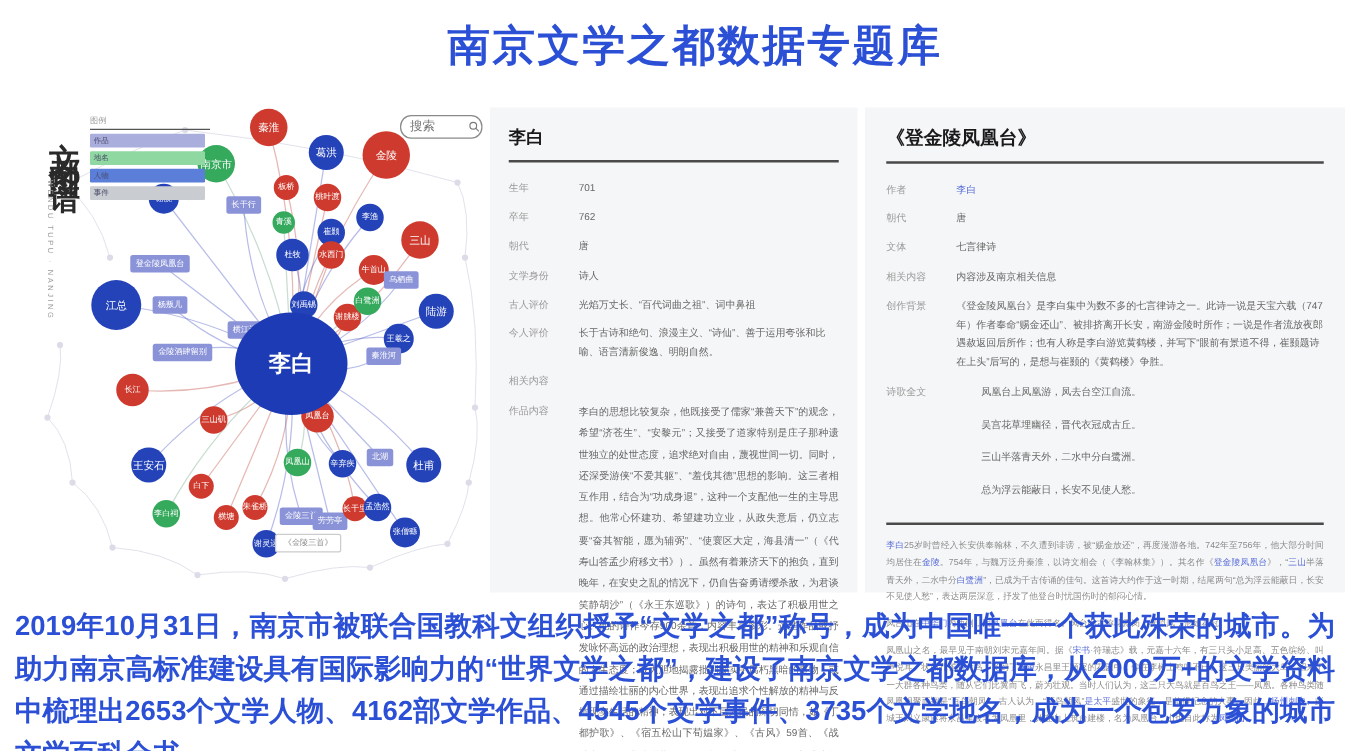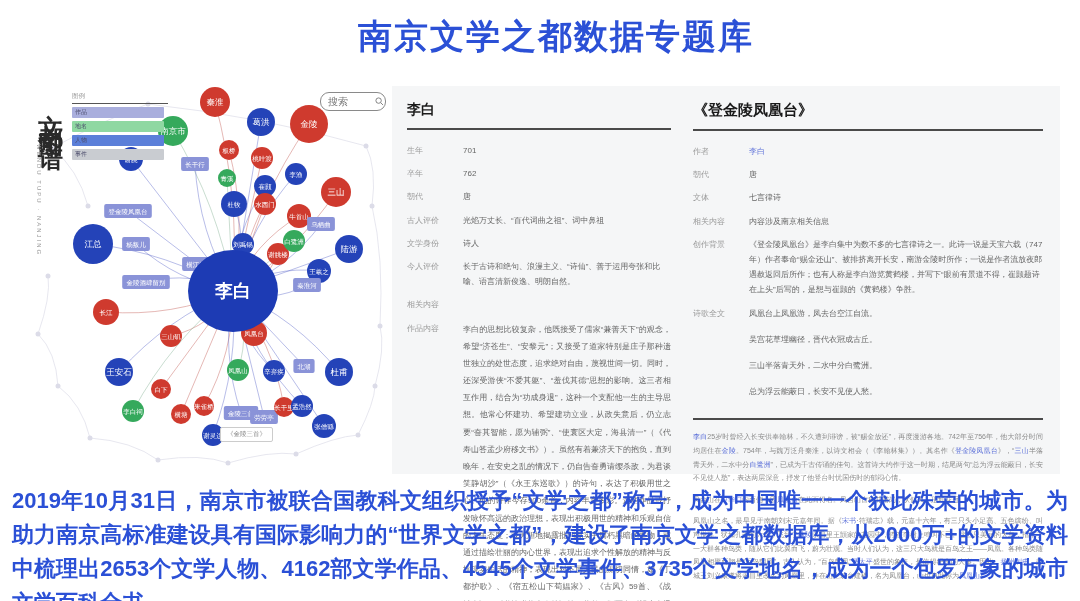--- a/index.html
+++ b/index.html
@@ -22,31 +22,31 @@
   .search-box{position:absolute;right:4px;top:6px;width:64px;height:17px;border:1px solid #8a8a8a;
     border-radius:9px;background:#fff;display:flex;align-items:center;z-index:6;}
   .search-box input{border:none;outline:none;background:transparent;width:44px;font-size:10px;
     color:#666;padding-left:7px;font-family:inherit;}
   .search-icon{width:9px;height:9px;margin-left:1px;display:block;}
   .graph-tooltip{position:absolute;left:192px;top:341px;background:#fff;border:1px solid #ccc;
     border-radius:2px;font-size:6.5px;color:#888;padding:2px 6px;z-index:6;}
   
   .panel{position:absolute;top:86px;height:388px;background:#f5f6f7;box-sizing:border-box;}
   .panel-mid{left:392px;width:294px;padding:13px 15px;}
-  .panel-right{left:676px;width:384px;padding:13px 17px;}
+  .panel-right{left:692px;width:384px;padding:13px 17px;}
   .panel-title{font-size:14px;font-weight:700;color:#1a1a1a;margin:2px 0 9px 0;}
   .panel-right .panel-title{font-size:15px;}
   .rule{height:2px;background:#4a4a4a;margin-bottom:13px;}
   .rule2{height:2px;background:#4a4a4a;margin:8px 0 10px 0;}
   .row{display:flex;margin-bottom:8px;}
   .row-label{flex:0 0 56px;font-size:8px;color:#9a9a9a;line-height:1.9;}
   .row-value{flex:1;font-size:8px;color:#666;line-height:1.9;}
   .works .row-value{line-height:2.15;text-align:justify;}
   .blue-link{color:#5b6fd8;cursor:pointer;}
-  .poem-line{margin-bottom:11px;}
+  .poem-line{margin-bottom:11px;margin-left:20px;}
   .notes p{font-size:7px;color:#8b8b8b;line-height:1.95;margin:0 0 8px 0;text-align:justify;}
   
   .caption{position:absolute;left:12px;right:12px;top:484px;}
   .caption p{margin:0;font-size:22px;font-weight:700;color:#2b50d6;line-height:1.55;text-align:justify;}
 </style>
 </head>
 <body>
 
 <div class="stage">
 
@@ -354,26 +354,26 @@
         </div>
         <div class="row">
           <div class="row-label">卒年</div>
           <div class="row-value">762</div>
         </div>
         <div class="row">
           <div class="row-label">朝代</div>
           <div class="row-value">唐</div>
         </div>
         <div class="row">
+          <div class="row-label">文学身份</div>
+          <div class="row-value">诗人</div>
+        </div>
+        <div class="row">
           <div class="row-label">古人评价</div>
           <div class="row-value">光焰万丈长、“百代词曲之祖”、词中鼻祖</div>
-        </div>
-        <div class="row">
-          <div class="row-label">文学身份</div>
-          <div class="row-value">诗人</div>
         </div>
         <div class="row">
           <div class="row-label">今人评价</div>
           <div class="row-value">长于古诗和绝句、浪漫主义、“诗仙”、善于运用夸张和比喻、语言清新俊逸、明朗自然。</div>
         </div>
         <div class="row">
           <div class="row-label">相关内容</div>
         </div>
       </div>
     <div class="row works">

